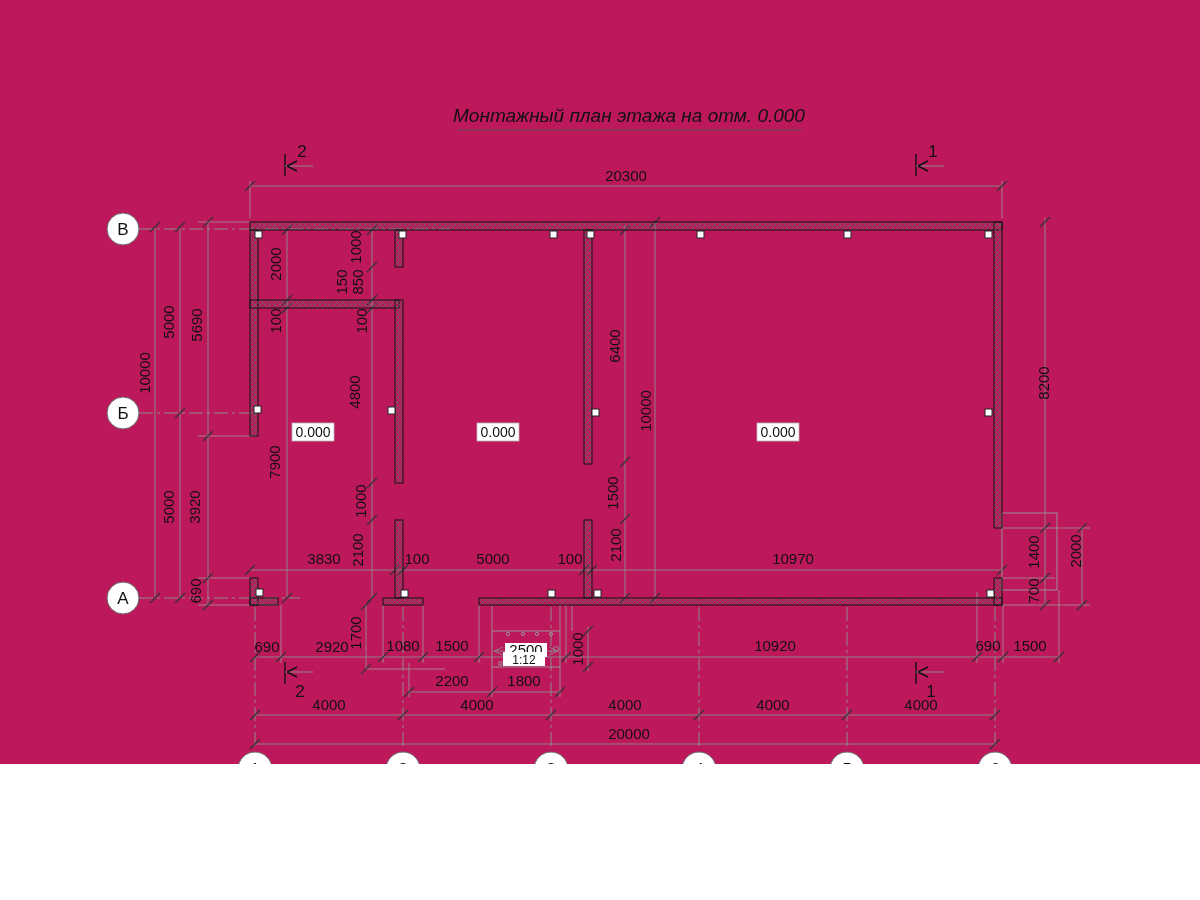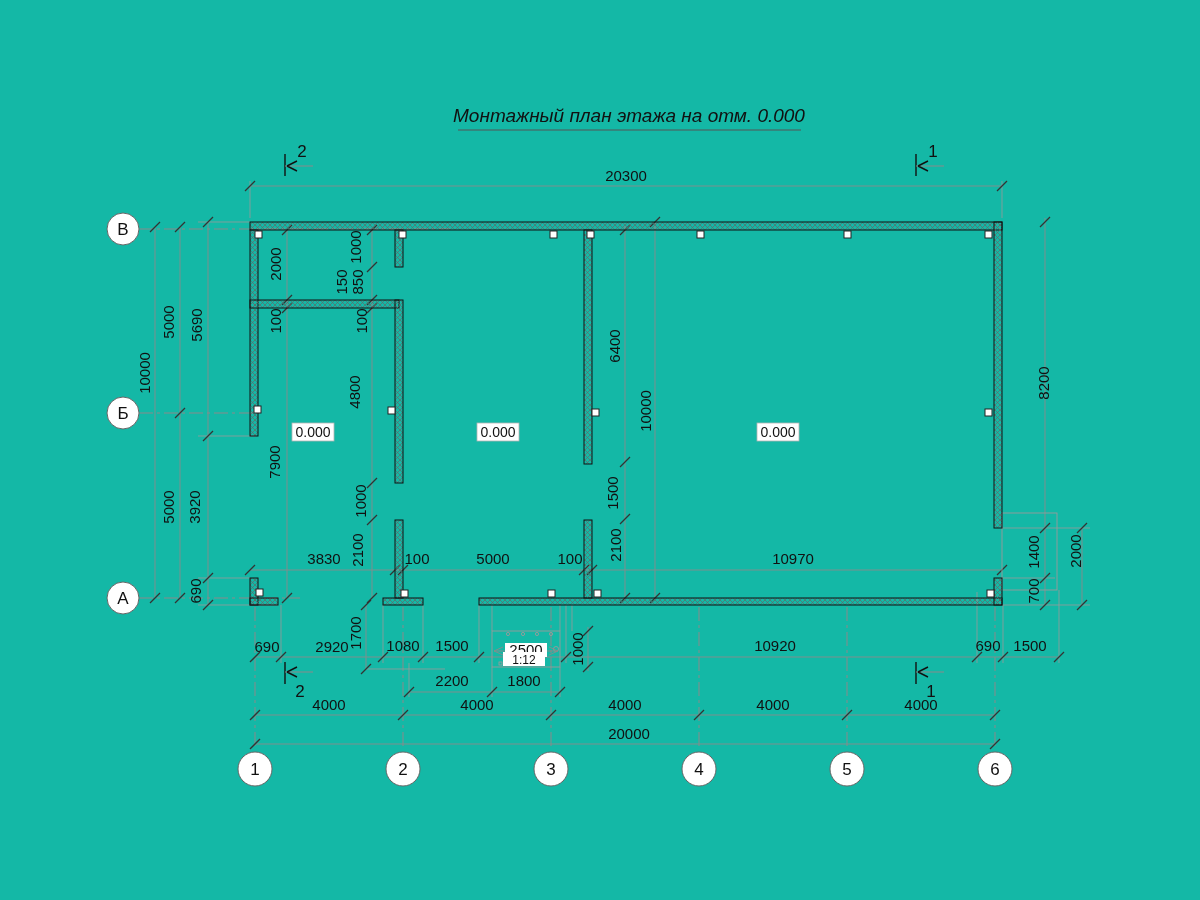--- a/index.html
+++ b/index.html
@@ -1,16 +1,16 @@
 <!DOCTYPE html>
 <html><head>
 <meta charset="utf-8">
 <style>
   html,body{margin:0;padding:0;background:#fff;}
-  .stage{width:1200px;height:900px;position:relative;background:#14b8a6;font-family:"Liberation Sans",sans-serif;}
+  .stage{width:1200px;height:764px;position:relative;background:#be185d;font-family:"Liberation Sans",sans-serif;}
   svg{position:absolute;left:0;top:0;}
   text{fill:#111;font-family:"Liberation Sans",sans-serif;}
   .dim-t{font-size:15px;}
   .small-t{font-size:12px;}
   .axis-t{font-size:17px;}
   .title-t{font-size:19px;font-style:italic;}
   .elev-t{font-size:14px;}
   .wall{fill:url(#hatch);stroke:#111;stroke-width:1;}
   .dimline{stroke:#8a8a8a;stroke-width:0.9;fill:none;}
   .extline{stroke:#9a9a9a;stroke-width:0.8;fill:none;}

